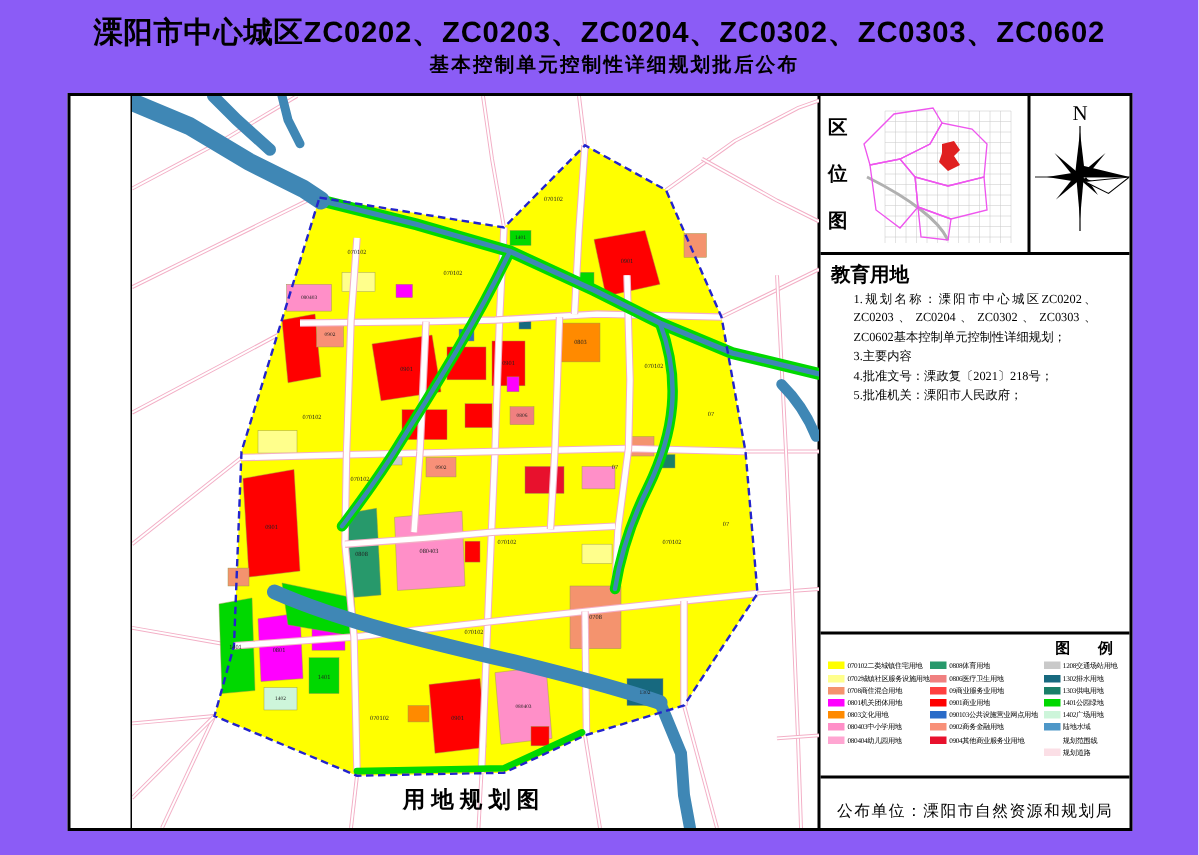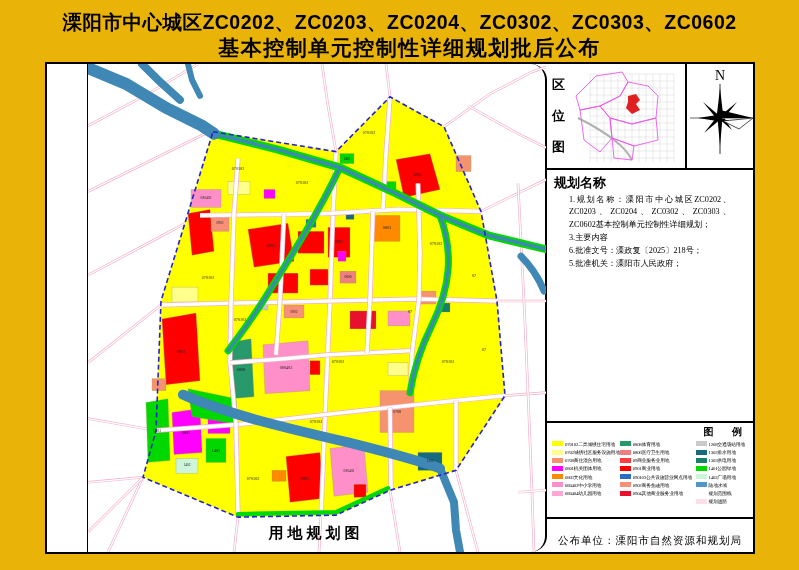--- a/index.html
+++ b/index.html
@@ -1,25 +1,25 @@
 <!DOCTYPE html>
 <html><head>
 <meta charset="utf-8">
 <style>
   html,body{margin:0;padding:0;background:#fff;}
-  .page{position:relative;width:799px;height:570px;background:#eab308;overflow:hidden;
+  .page{position:relative;width:799px;height:570px;background:#8b5cf6;overflow:hidden;
         font-family:"Liberation Serif", serif;color:#000;}
   .title{position:absolute;top:10px;left:0;right:0;text-align:center;
          font-family:"Liberation Sans", sans-serif;font-weight:bold;line-height:1.28;}
   .title .t1{font-size:19.5px;letter-spacing:0.5px;}
-  .title .t2{font-size:21px;letter-spacing:1.5px;margin-left:20px;}
+  .title .t2{font-size:13px;letter-spacing:1.5px;margin-left:20px;}
   .frame{position:absolute;left:45px;top:62px;width:710px;height:492px;
          border:2px solid #000;box-sizing:border-box;background:#fff;}
   .map-panel{position:absolute;left:0;top:0;width:500px;height:100%;
-             border-right:2px solid #000;box-sizing:border-box;border-radius:16px;}
+             border-right:2px solid #000;box-sizing:border-box;}
   #map-svg{position:absolute;left:40px;top:0;width:458px;height:488px;
            border-left:1.5px solid #000;display:block;}
   .map-caption{position:absolute;left:40px;width:458px;bottom:9px;text-align:center;
                font-weight:bold;font-size:15px;letter-spacing:4px;}
   .right-panel{position:absolute;left:500px;top:0;right:0;height:100%;}
   .loc-row{position:relative;height:106px;border-bottom:2px solid #000;box-sizing:border-box;}
   .loc-box{position:absolute;left:0;top:0;width:140px;height:100%;
            border-right:2px solid #000;box-sizing:border-box;}
   .loc-label{position:absolute;left:5px;top:12px;display:flex;flex-direction:column;
              gap:13px;font-size:13px;font-weight:bold;}
@@ -294,25 +294,25 @@
             <polygon points="45,66 34.5,57 37,54" fill="#000"></polygon>
             <polygon points="33,46 66,54 33,54" fill="#000"></polygon>
             <polygon points="33,54 52,60 33,57" fill="#000"></polygon>
             <polygon points="36,57 66,54 52,65" fill="#fff" stroke="#000" stroke-width="0.7"></polygon>
             <text x="33" y="16" text-anchor="middle" font-size="14" font-family="Liberation Serif, serif">N</text>
           </svg>
         </div>
       </div>
 
       <div class="desc-box">
-        <div class="desc-title">规划名称</div>
+        <div class="desc-title">教育用地</div>
         <div id="desc-list">
             <p class="desc-p">1.规划名称：溧阳市中心城区ZC0202、ZC0203、ZC0204、ZC0302、ZC0303、ZC0602基本控制单元控制性详细规划；</p>
             <p class="desc-p">3.主要内容</p>
-            <p class="desc-p">6.批准文号：溧政复〔2025〕218号；</p>
+            <p class="desc-p">4.批准文号：溧政复〔2021〕218号；</p>
             <p class="desc-p">5.批准机关：溧阳市人民政府；</p>
           </div>
       </div>
 
       <div class="legend-box">
         <div class="legend-title">图  例</div>
         <div id="legend-cols">
             <div class="legend-col">
               <div class="legend-item">
                 <span class="swatch" style="background: rgb(255, 255, 0);"></span>

